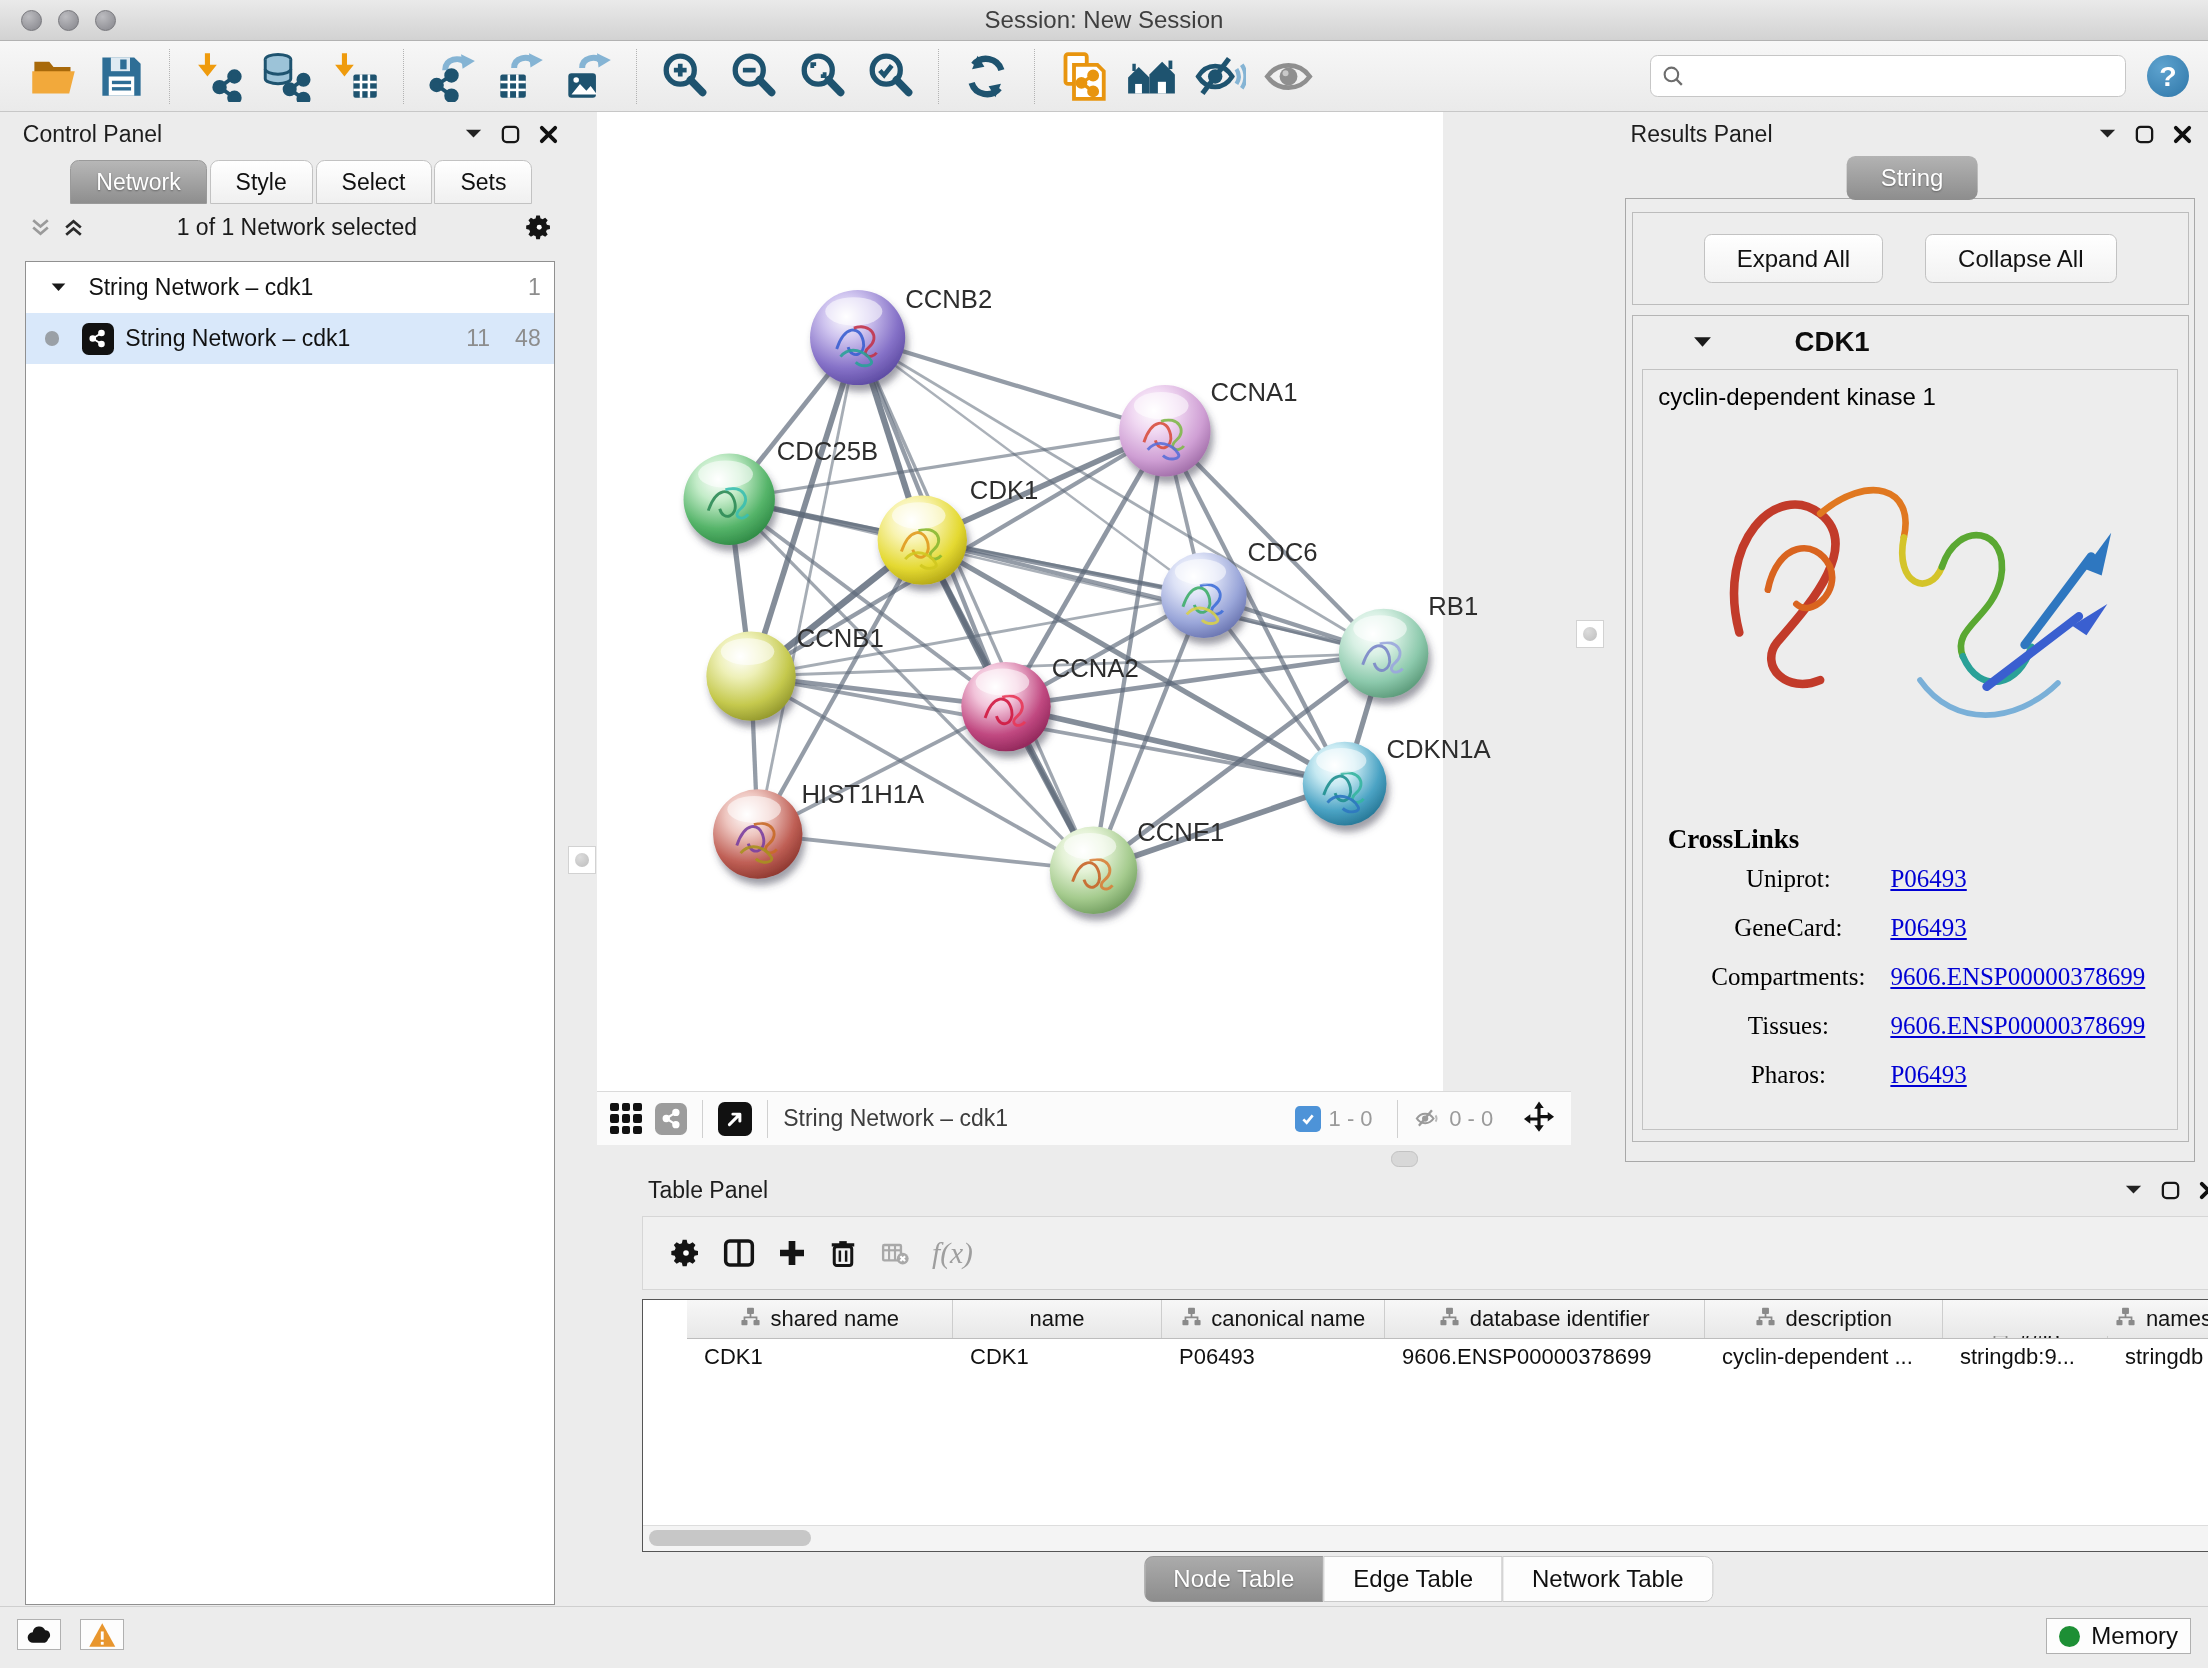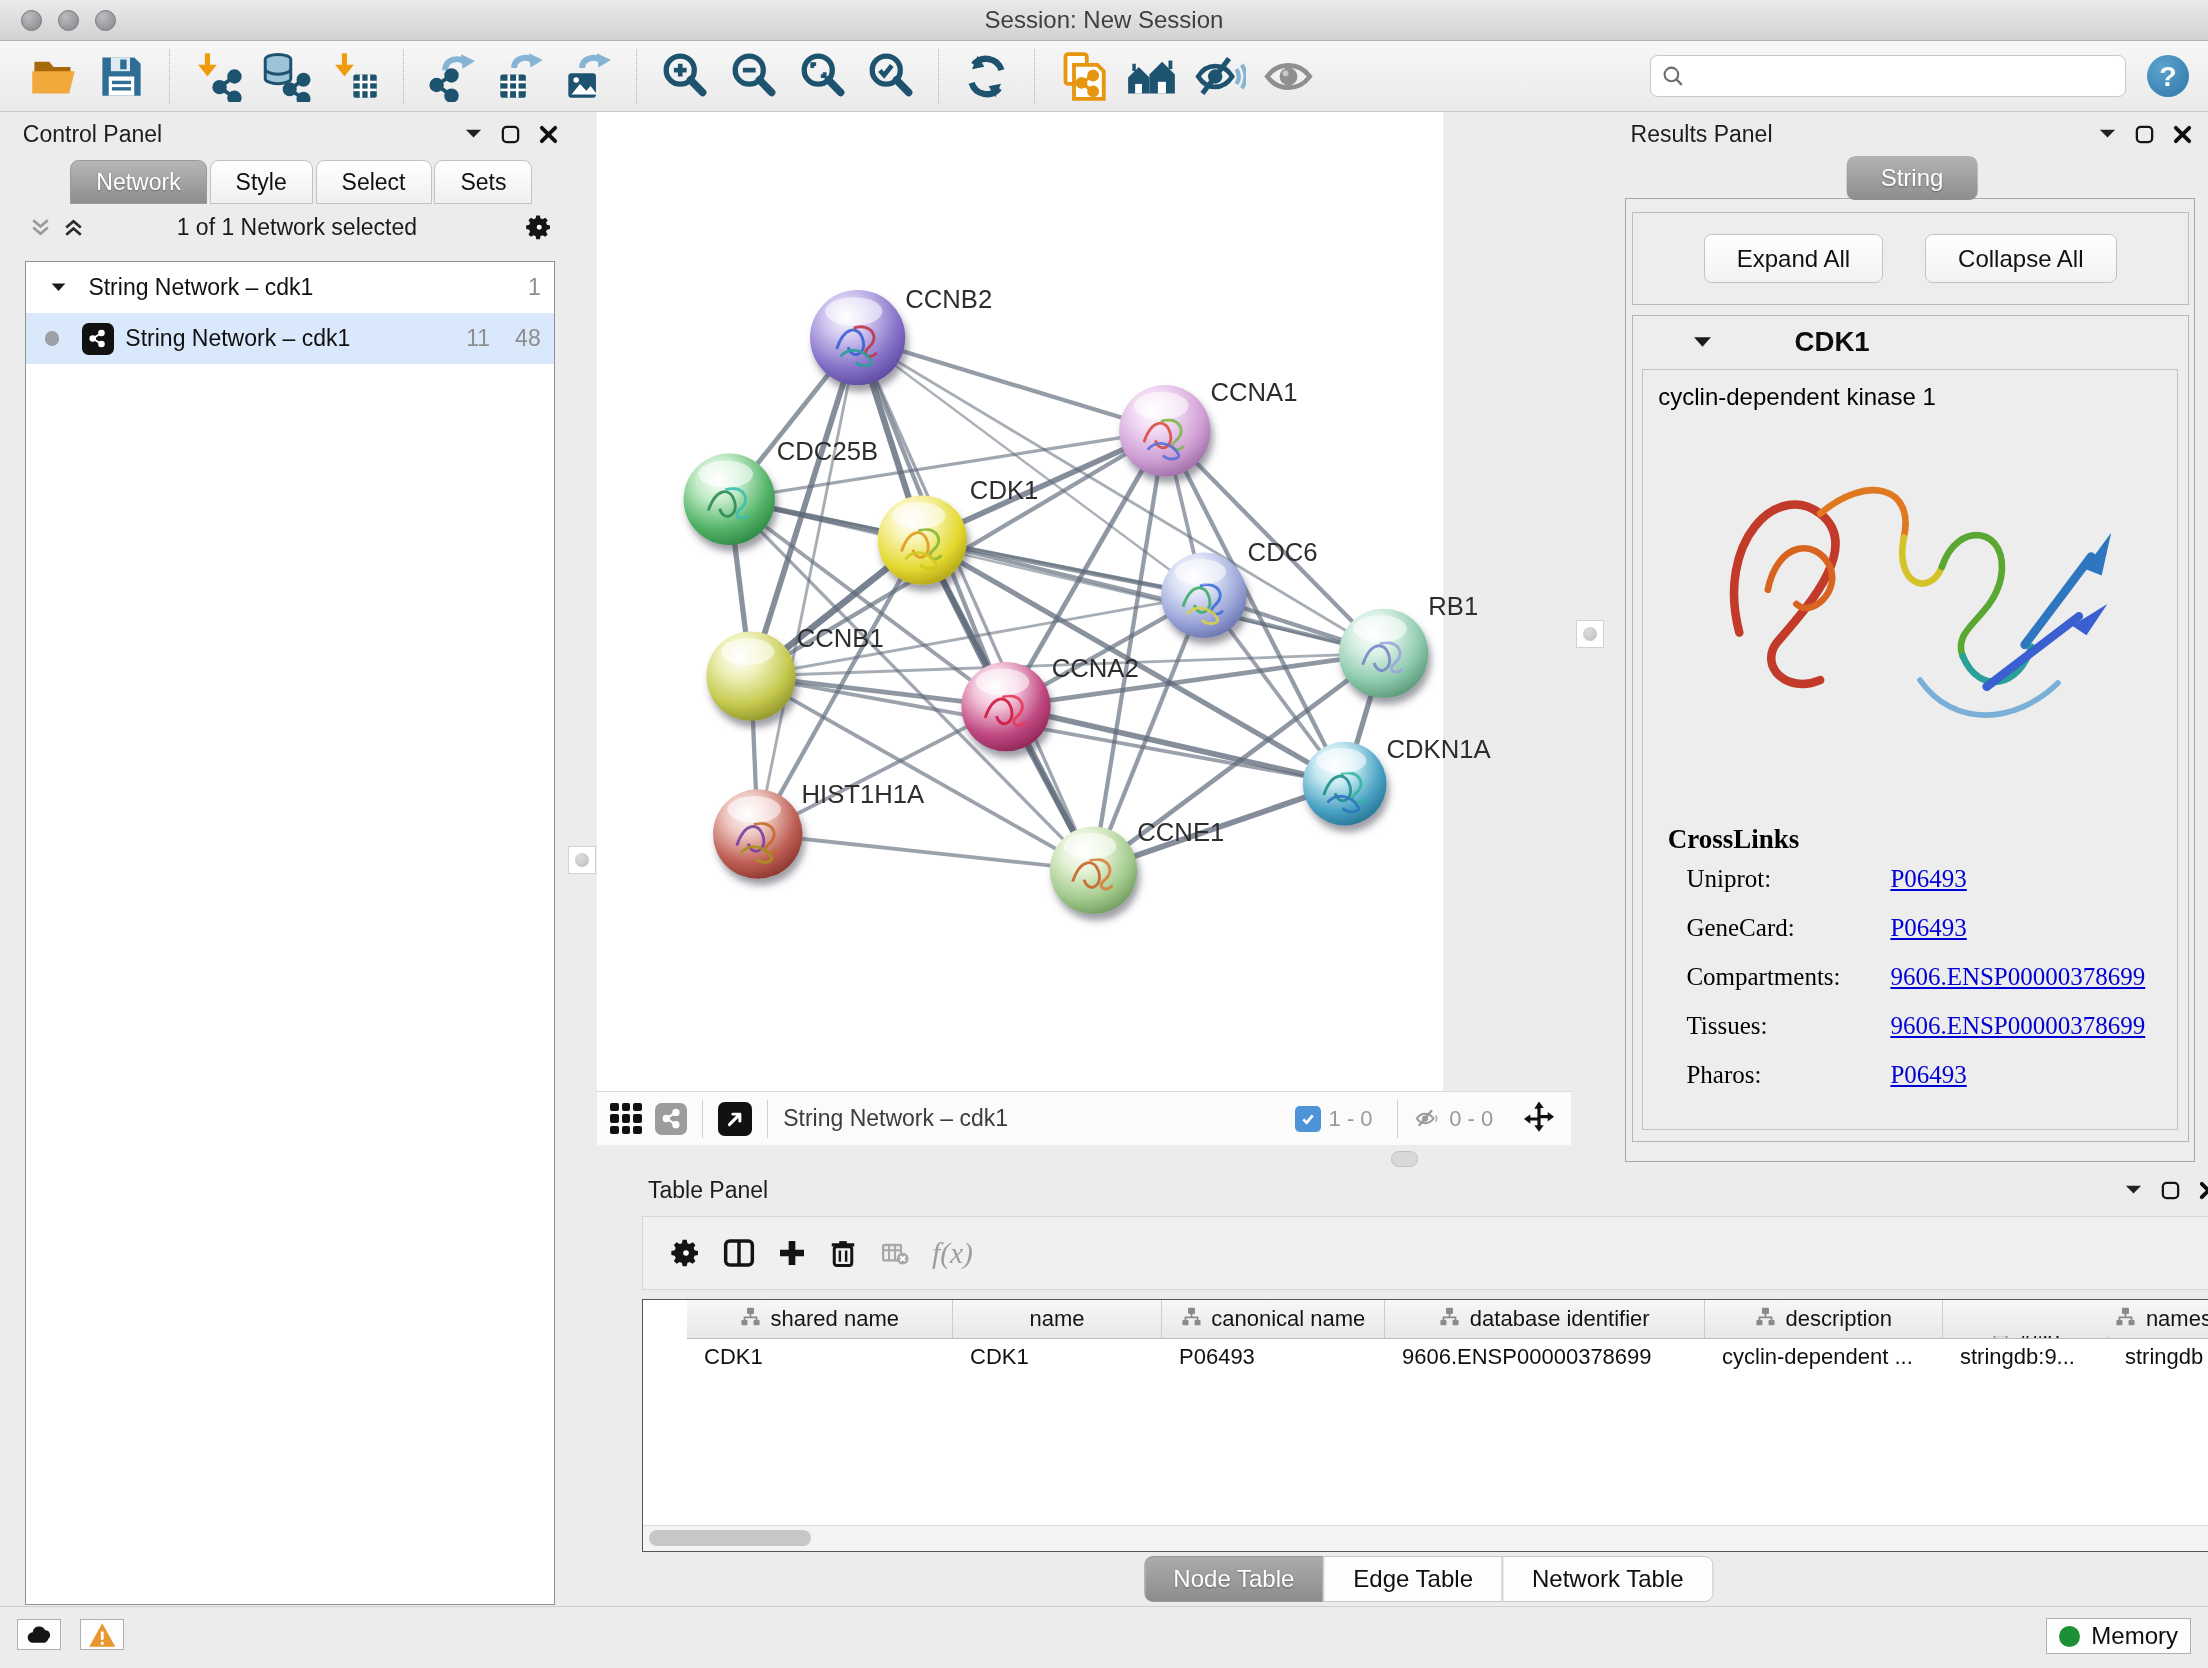--- a/index.html
+++ b/index.html
@@ -65,21 +65,21 @@
   .rp-actions{margin:13.3px 5.7px 9.5px;border:1.9px solid #bcbcbc;padding:21px 0;display:flex;justify-content:center;gap:42px;background:#ededed;}
   .rp-btn{background:linear-gradient(#ffffff,#f2f2f2);border:1px solid #c2c2c2;border-radius:7.6px;font-size:24px;color:#111;padding:9.5px 32px;font-family:"Liberation Sans",sans-serif;}
   .rp-entry{margin:0 5.7px;border:1.9px solid #b5b5b5;background:#ededed;}
   .rp-entry-head{display:flex;align-items:center;height:53px;}
   .rp-entry-head .caret{margin-left:59px;}
   .rp-entry-head .gene{font-size:27.6px;font-weight:bold;color:#0d0d0d;margin-left:82px;}
   .rp-inner{margin:0 9.5px 11.4px;border:1.9px solid #c2c2c2;padding:7.6px 13.3px 19px;background:#ededed;min-height:723px;}
   .rp-desc{font-size:24px;color:#000000;margin:5.7px 1.9px 3.8px;}
   .protein{display:block;margin:17px auto 7.6px;}
   .xl-head{font-family:"Liberation Serif",serif;font-weight:bold;font-size:27px;color:#000;margin:25px 0 9.5px 11.4px;}
-  .xl-row{display:flex;font-family:"Liberation Serif",serif;font-size:25px;margin:0 0 21px 30px;}
+  .xl-row{display:flex;font-family:"Liberation Serif",serif;font-size:25px;margin:0 0 21px 30px;text-align:center;}
   .xl-label{width:204px;color:#000;}
   .xl-link{color:#0000d4;text-decoration:underline;}
 
   
   .tp{position:absolute;left:623px;top:1172px;width:1611px;height:436px;}
   .tp .panel-head{padding:0 15px 0 25px;}
   .tp-toolbar{position:absolute;left:19px;right:11.4px;top:44px;height:74px;background:#f0f0f0;border:1px solid #d6d6d6;display:flex;align-items:center;padding-left:27px;box-sizing:border-box;gap:20px;}
   .fx{font-family:"Liberation Serif",serif;font-style:italic;font-size:29.5px;color:#9e9e9e;}
   .tbl{position:absolute;left:19px;right:11.4px;top:127px;height:253px;background:#fff;border:1.9px solid #555;box-sizing:border-box;overflow:hidden;padding-left:44px;}
   .tbl-head{display:flex;height:38px;background:linear-gradient(#f7f7f7,#e8e8e8);border-bottom:1px solid #bdbdbd;}

